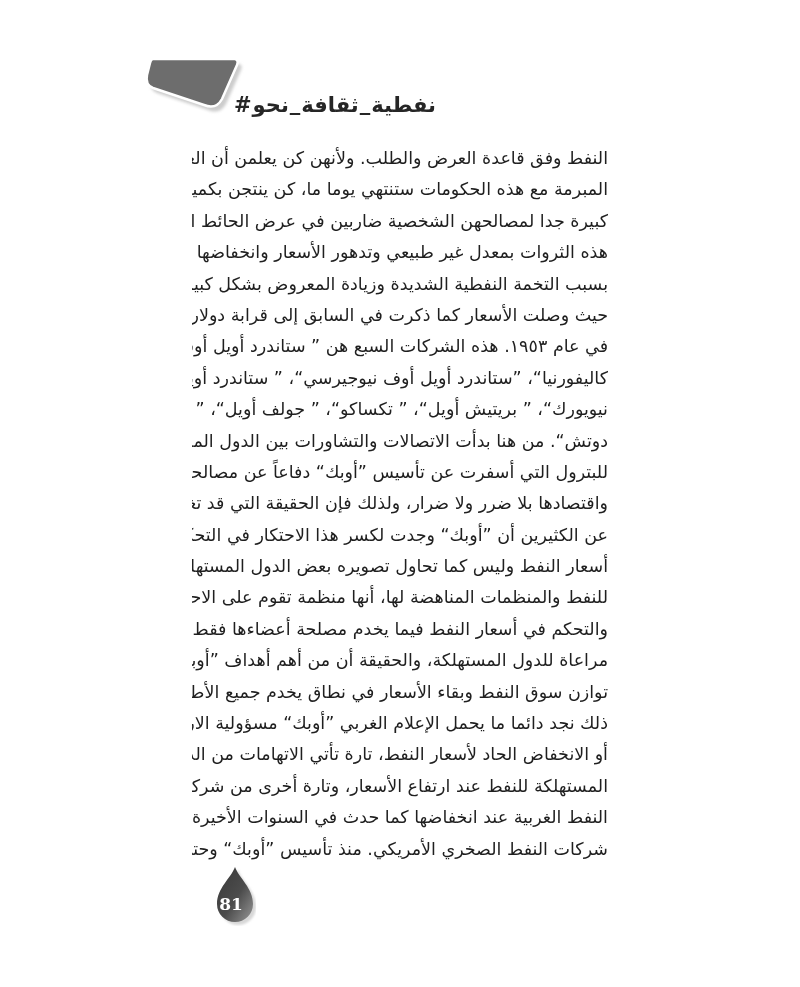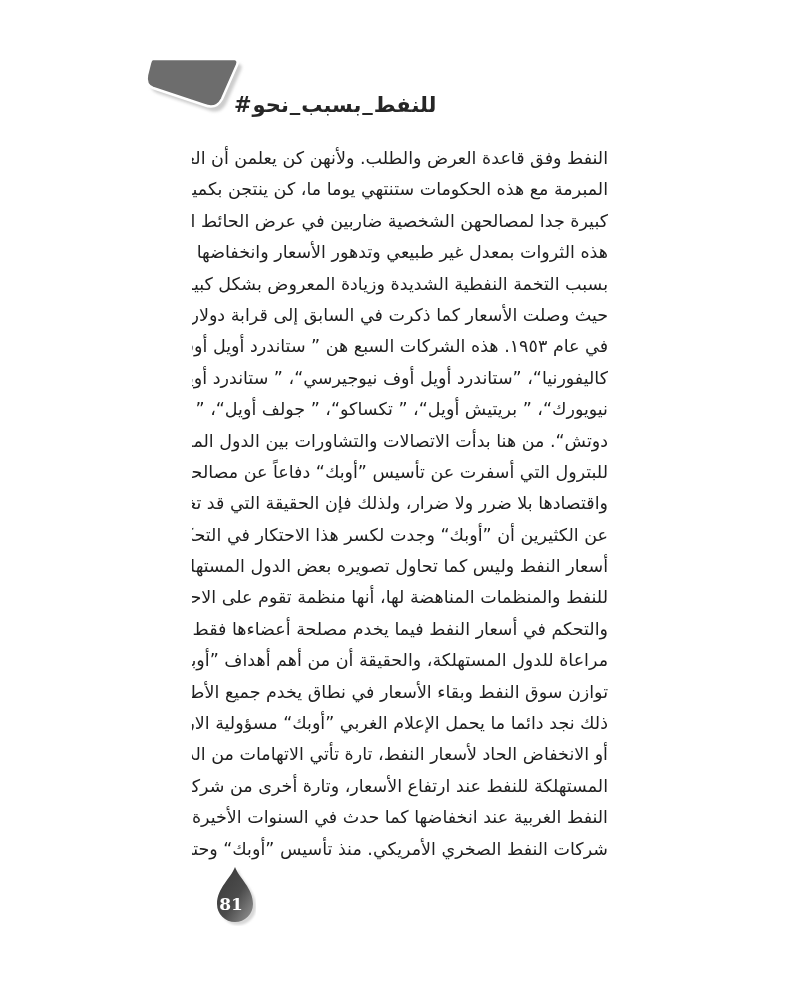--- a/index.html
+++ b/index.html
@@ -42,23 +42,23 @@
       </filter>
     </defs>
     <path d="M19,9 H101 Q105,10 103,15 L88,49 Q82,60 70,55 L19,38 Q11,35 13,25 L16,13 Q17,9 19,9 Z" fill="#cccccc" filter="url(#soft)" transform="translate(4,5)"></path>
     <path d="M19,9 H101 Q105,10 103,15 L88,49 Q82,60 70,55 L19,38 Q11,35 13,25 L16,13 Q17,9 19,9 Z" fill="#6d6d6d" stroke="#ffffff" stroke-width="2.5"></path>
   </svg>
 
   <div class="hashtag">
     <span>#</span>
       <span>نحو</span>
       <span class="sep">_</span>
-      <span>بسبب</span>
+      <span>ثقافة</span>
       <span class="sep">_</span>
-      <span>للنفط</span>
+      <span>نفطية</span>
   </div>
 
   <div class="textblock">
       <div class="line">النفط وفق قاعدة العرض والطلب. ولأنهن كن يعلمن أن العقود</div>
       <div class="line">المبرمة مع هذه الحكومات ستنتهي يوما ما، كن ينتجن بكميات</div>
       <div class="line">كبيرة جدا لمصالحهن الشخصية ضاربين في عرض الحائط استنزاف</div>
       <div class="line">هذه الثروات بمعدل غير طبيعي وتدهور الأسعار وانخفاضها الشديد</div>
       <div class="line">بسبب التخمة النفطية الشديدة وزيادة المعروض بشكل كبير جدا،</div>
       <div class="line">حيث وصلت الأسعار كما ذكرت في السابق إلى قرابة دولارين اثنين</div>
       <div class="line">في عام ١٩٥٣. هذه الشركات السبع هن ” ستاندرد أويل أوف</div>

